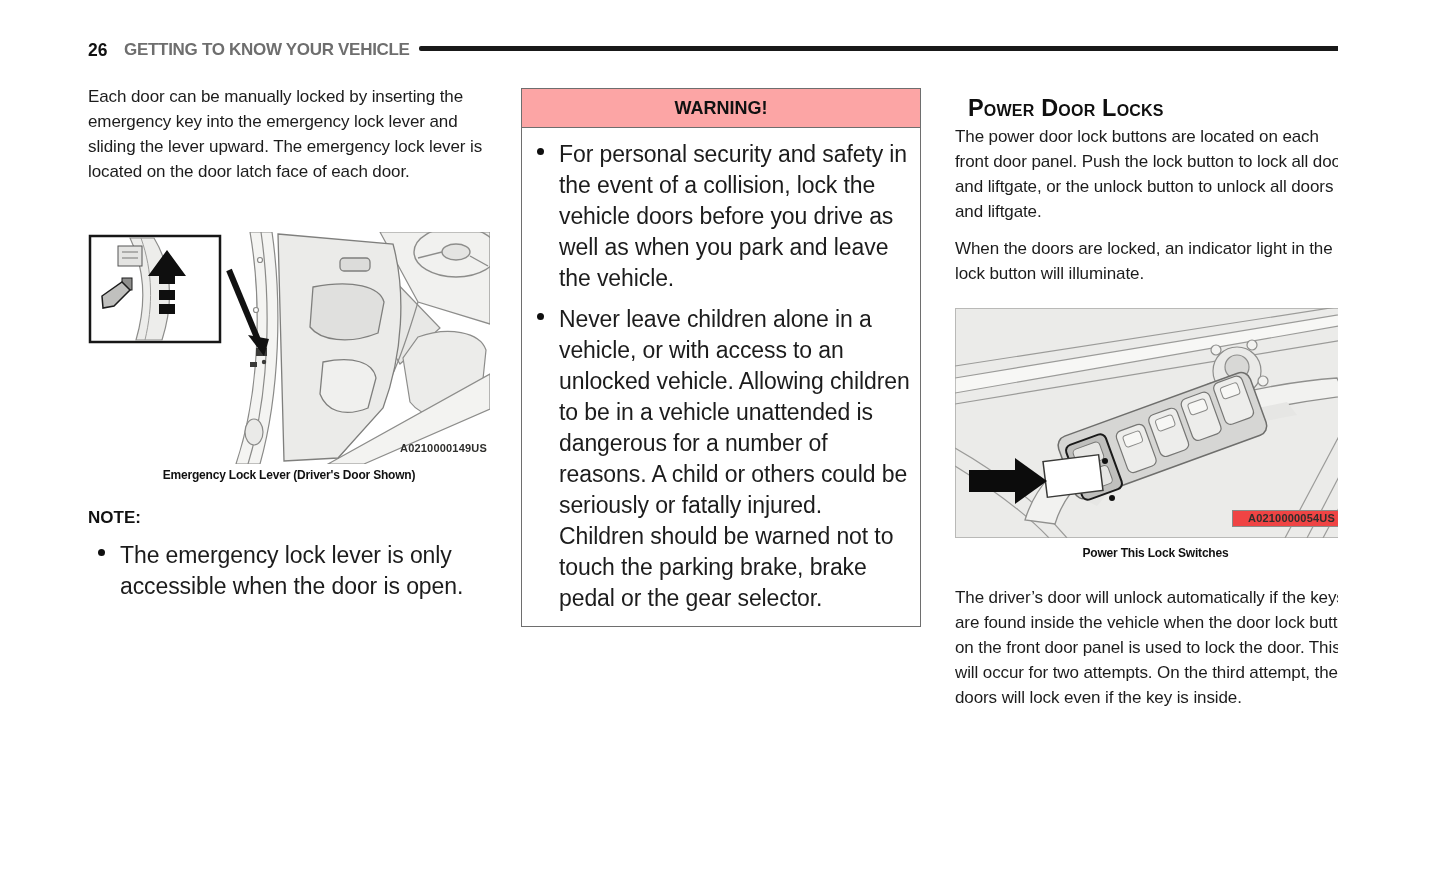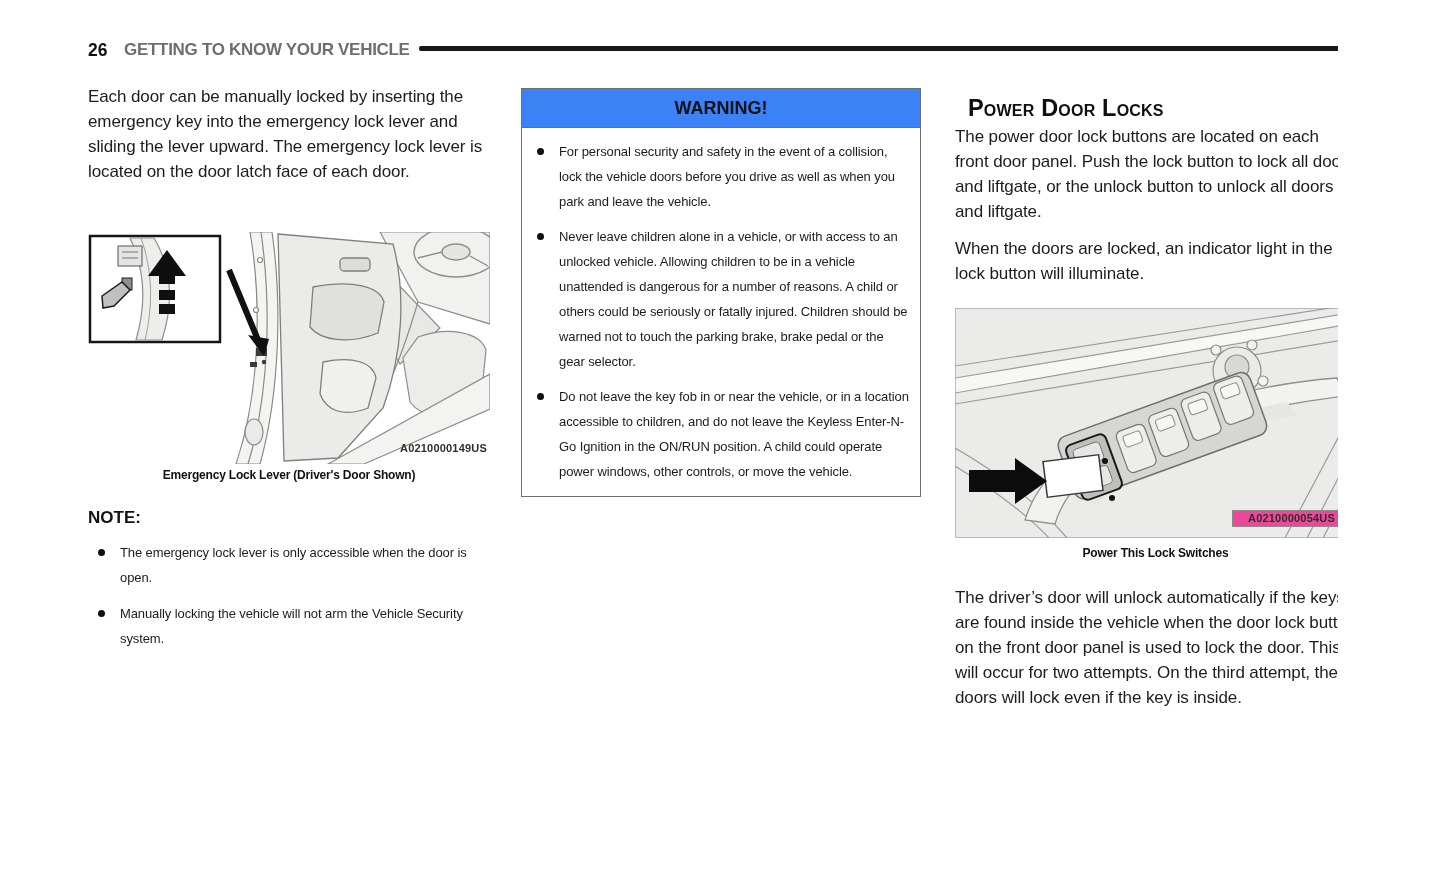--- a/index.html
+++ b/index.html
@@ -17,50 +17,50 @@
 
   
   .col { position:absolute; top:84px; }
   .col-left  { left:88px;  width:402px; }
   .col-right { left:955px; width:401px; }
 
   .body-text { font-size:17px; line-height:25px; letter-spacing:-0.1px; color:#1c1c1c; }
 
   
   ul.bullets { list-style:none; margin:0; padding:0; }
-  ul.bullets li { position:relative; padding-left:24px; font-size:13px; line-height:25px; letter-spacing:-0.1px; }
+  ul.bullets li { position:relative; padding-left:24px; font-size:23px; line-height:31px; letter-spacing:-0.1px; }
   ul.bullets li::before {
     content:""; position:absolute; left:2px; top:9px;
     width:7px; height:7px; border-radius:50%; background:#0f0f0f;
   }
   .note-list li { margin-bottom:11px; }
   .warn-list li { margin-bottom:10px; }
 
   
   .figure { position:absolute; }
   .fig-code {
     position:absolute; font-size:11px; font-weight:700; color:#2e2e2c; letter-spacing:0.2px;
   }
   .fig-code-left { right:3px; top:210px; }
   .fig-code-right {
-    right:5px; top:202px; background:#ec4899; border:1px solid #8a8a88; padding:1px 15px 2px;
+    right:5px; top:202px; background:#ef4444; border:1px solid #8a8a88; padding:1px 15px 2px;
   }
   .fig-caption {
     position:absolute; width:100%; text-align:center;
     font-size:12px; font-weight:700; color:#111; letter-spacing:-0.2px;
   }
 
   
   .warning-box {
     position:absolute; left:521px; top:88px; width:400px;
     border:1.5px solid #6e6e6e; box-sizing:border-box; background:#ffffff;
   }
   .warning-head {
     height:38px; line-height:38px; text-align:center;
-    background:#3b82f6; border-bottom:1.5px solid #6e6e6e;
+    background:#fca5a5; border-bottom:1.5px solid #6e6e6e;
     font-size:18px; font-weight:700; color:#111;
   }
   .warning-body { padding:11px 9px 2px 13px; }
   .warning-body li { padding-left:23px; }
 
   
   .section-heading {
     position:absolute; top:-2px; left:0;
     font-variant:small-caps; font-weight:700; font-size:23.5px; color:#0f0f0f; letter-spacing:0.2px;
   }
@@ -141,31 +141,29 @@
       </svg>
       <div class="fig-code fig-code-left">A0210000149US</div>
     </div>
 
     <div class="fig-caption" style="top:384px;">Emergency Lock Lever (Driver's Door Shown)</div>
 
     <div class="abs note-label" style="top:424px;left:0;">NOTE:</div>
 
     <ul class="bullets note-list abs" style="top:456px;left:8px;width:402px;">
       <li>The emergency lock lever is only accessible when the door is open.</li>
-      <li>Manually locking the vehicle will not arm the Vehicle Security system.</li>
     </ul>
   </section>
 
   <section class="warning-box">
     <div class="warning-head">WARNING!</div>
     <div class="warning-body">
       <ul class="bullets warn-list">
         <li>For personal security and safety in the event of a collision, lock the vehicle doors before you drive as well as when you park and leave the vehicle.</li>
         <li>Never leave children alone in a vehicle, or with access to an unlocked vehicle. Allowing children to be in a vehicle unattended is dangerous for a number of reasons. A child or others could be seriously or fatally injured. Children should be warned not to touch the parking brake, brake pedal or the gear selector.</li>
-        <li>Do not leave the key fob in or near the vehicle, or in a location accessible to children, and do not leave the Keyless Enter-N-Go Ignition in the ON/RUN position. A child could operate power windows, other controls, or move the vehicle.</li>
       </ul>
     </div>
   </section>
 
   <section class="col col-right">
     <h2 class="section-heading" style="margin:13px;">Power Door Locks</h2>
 
     <p class="body-text abs" style="top:40px;left:0;width:401px;margin:0;">The power door lock buttons are located on each front door panel. Push the lock button to lock all doors and liftgate, or the unlock button to unlock all doors and liftgate.</p>
 
     <p class="body-text abs" style="top:152px;left:0;width:401px;margin:0;">When the doors are locked, an indicator light in the lock button will illuminate.</p>

